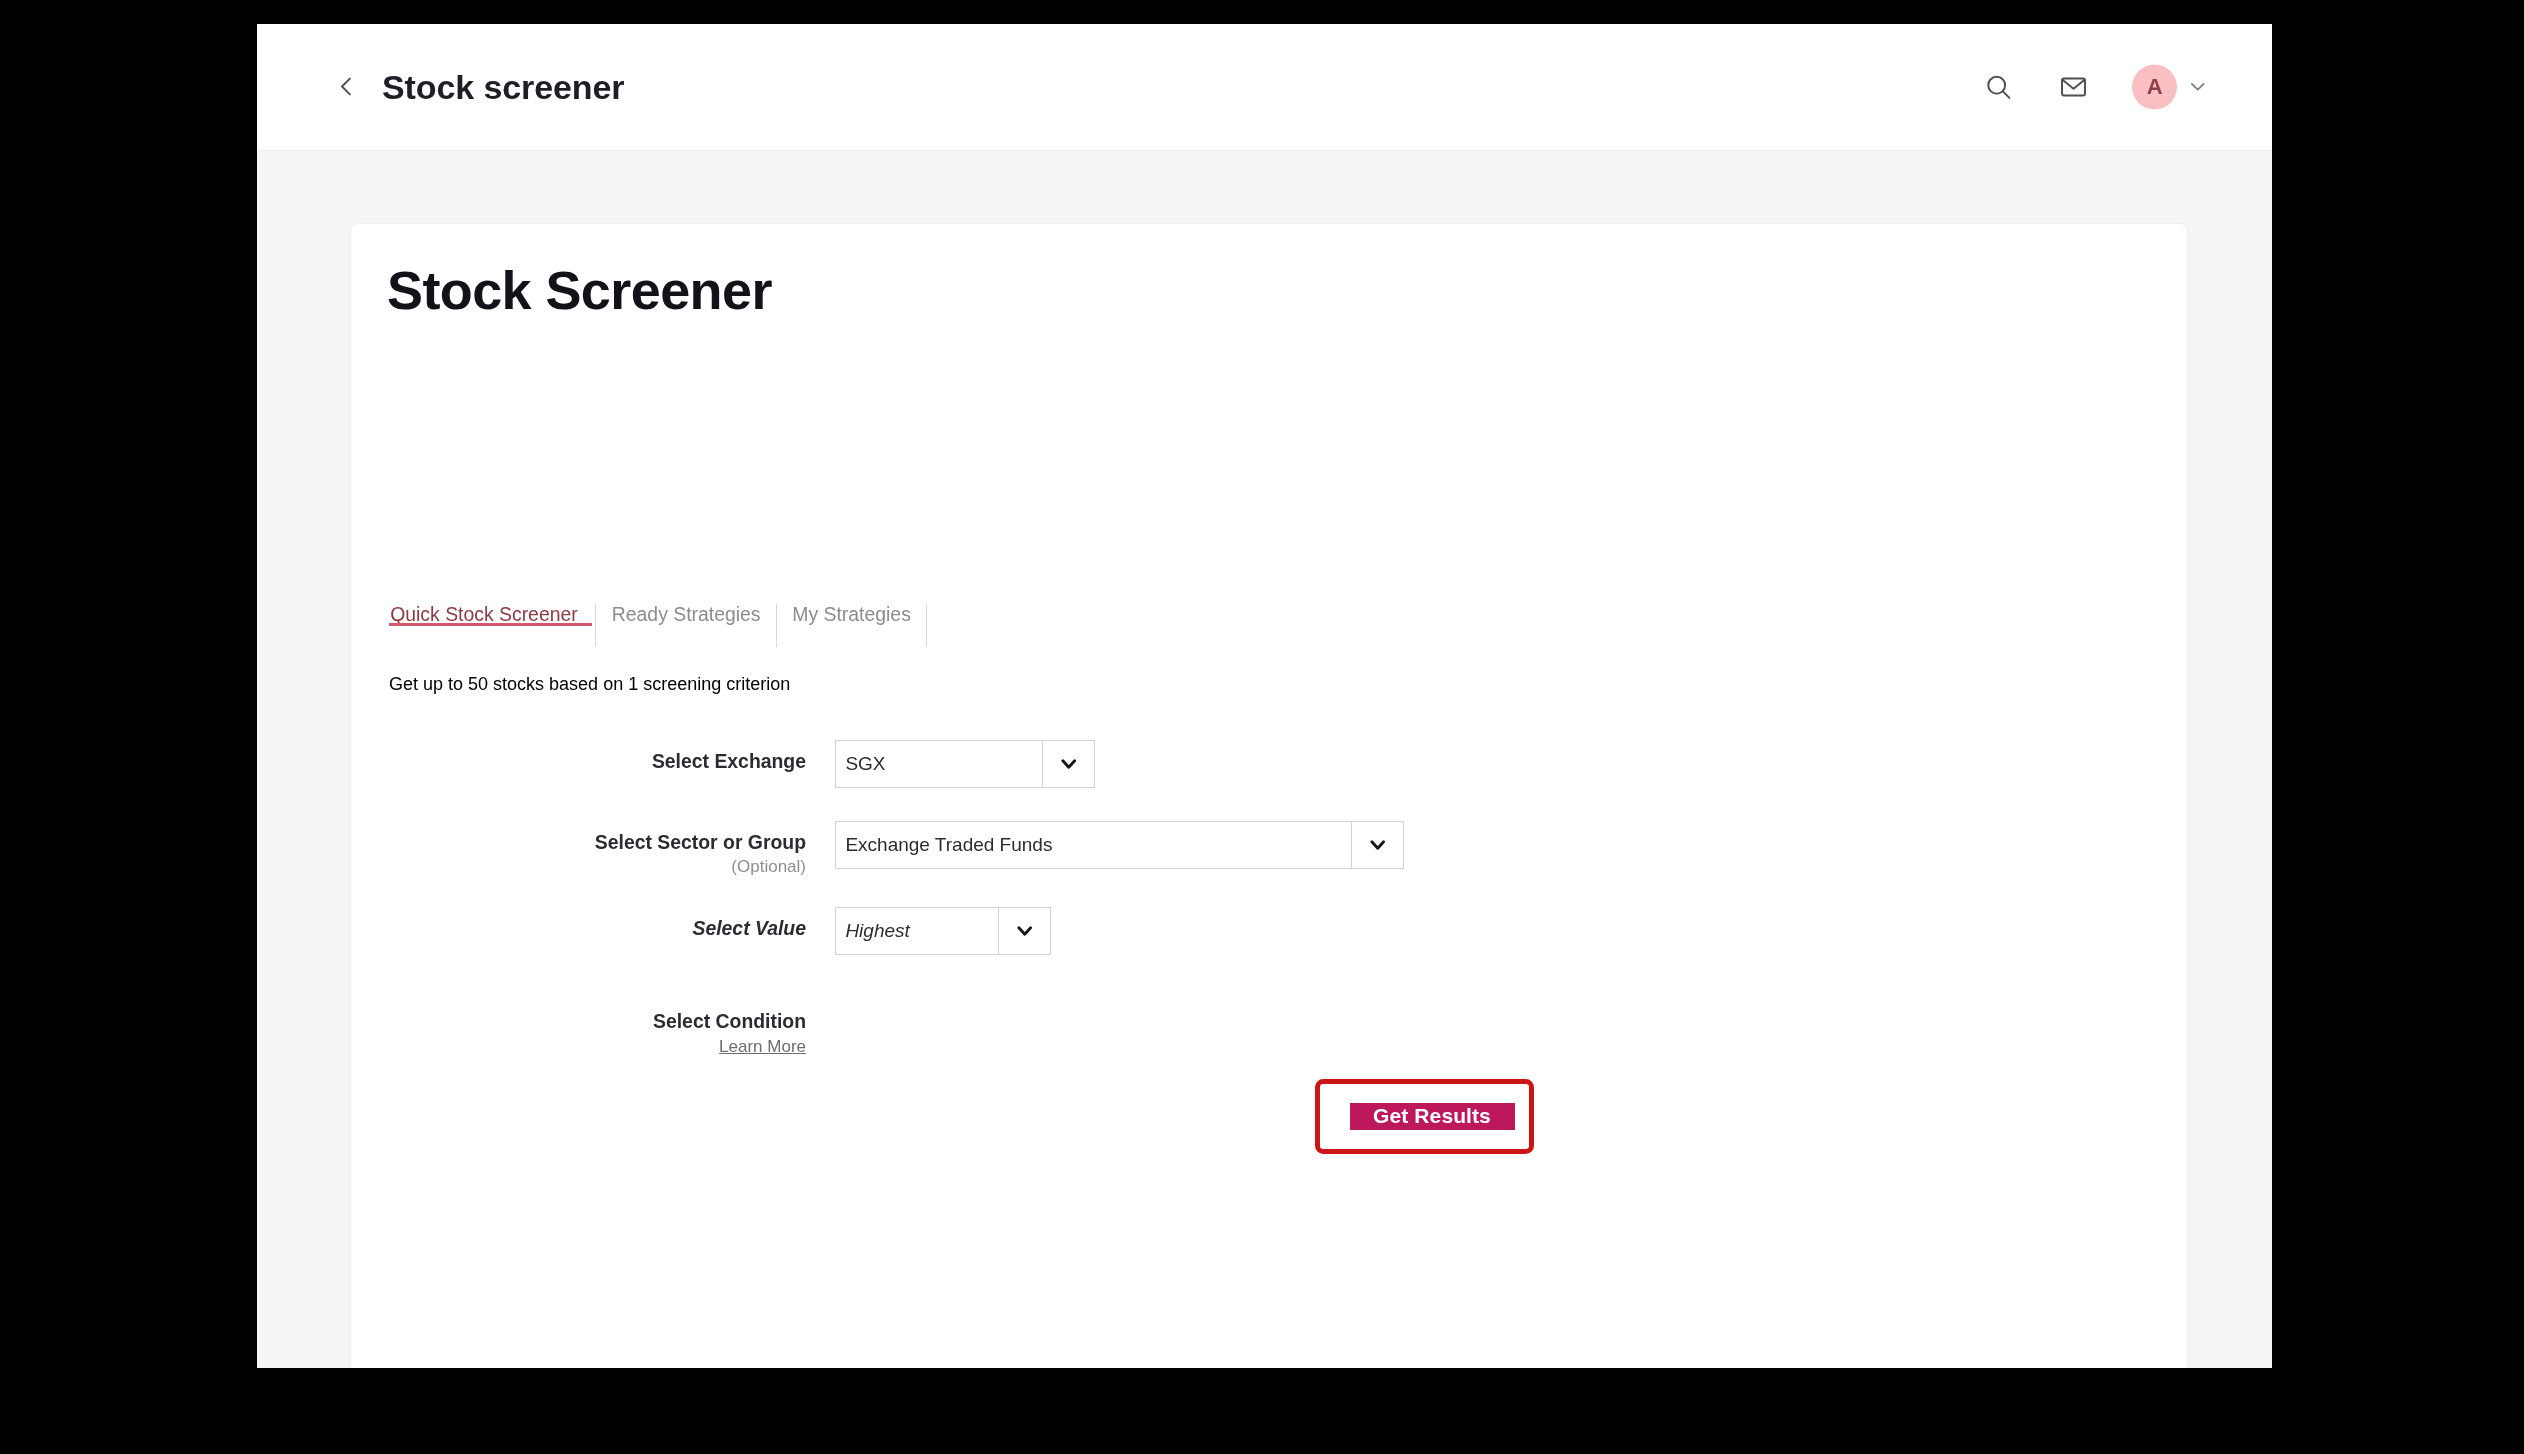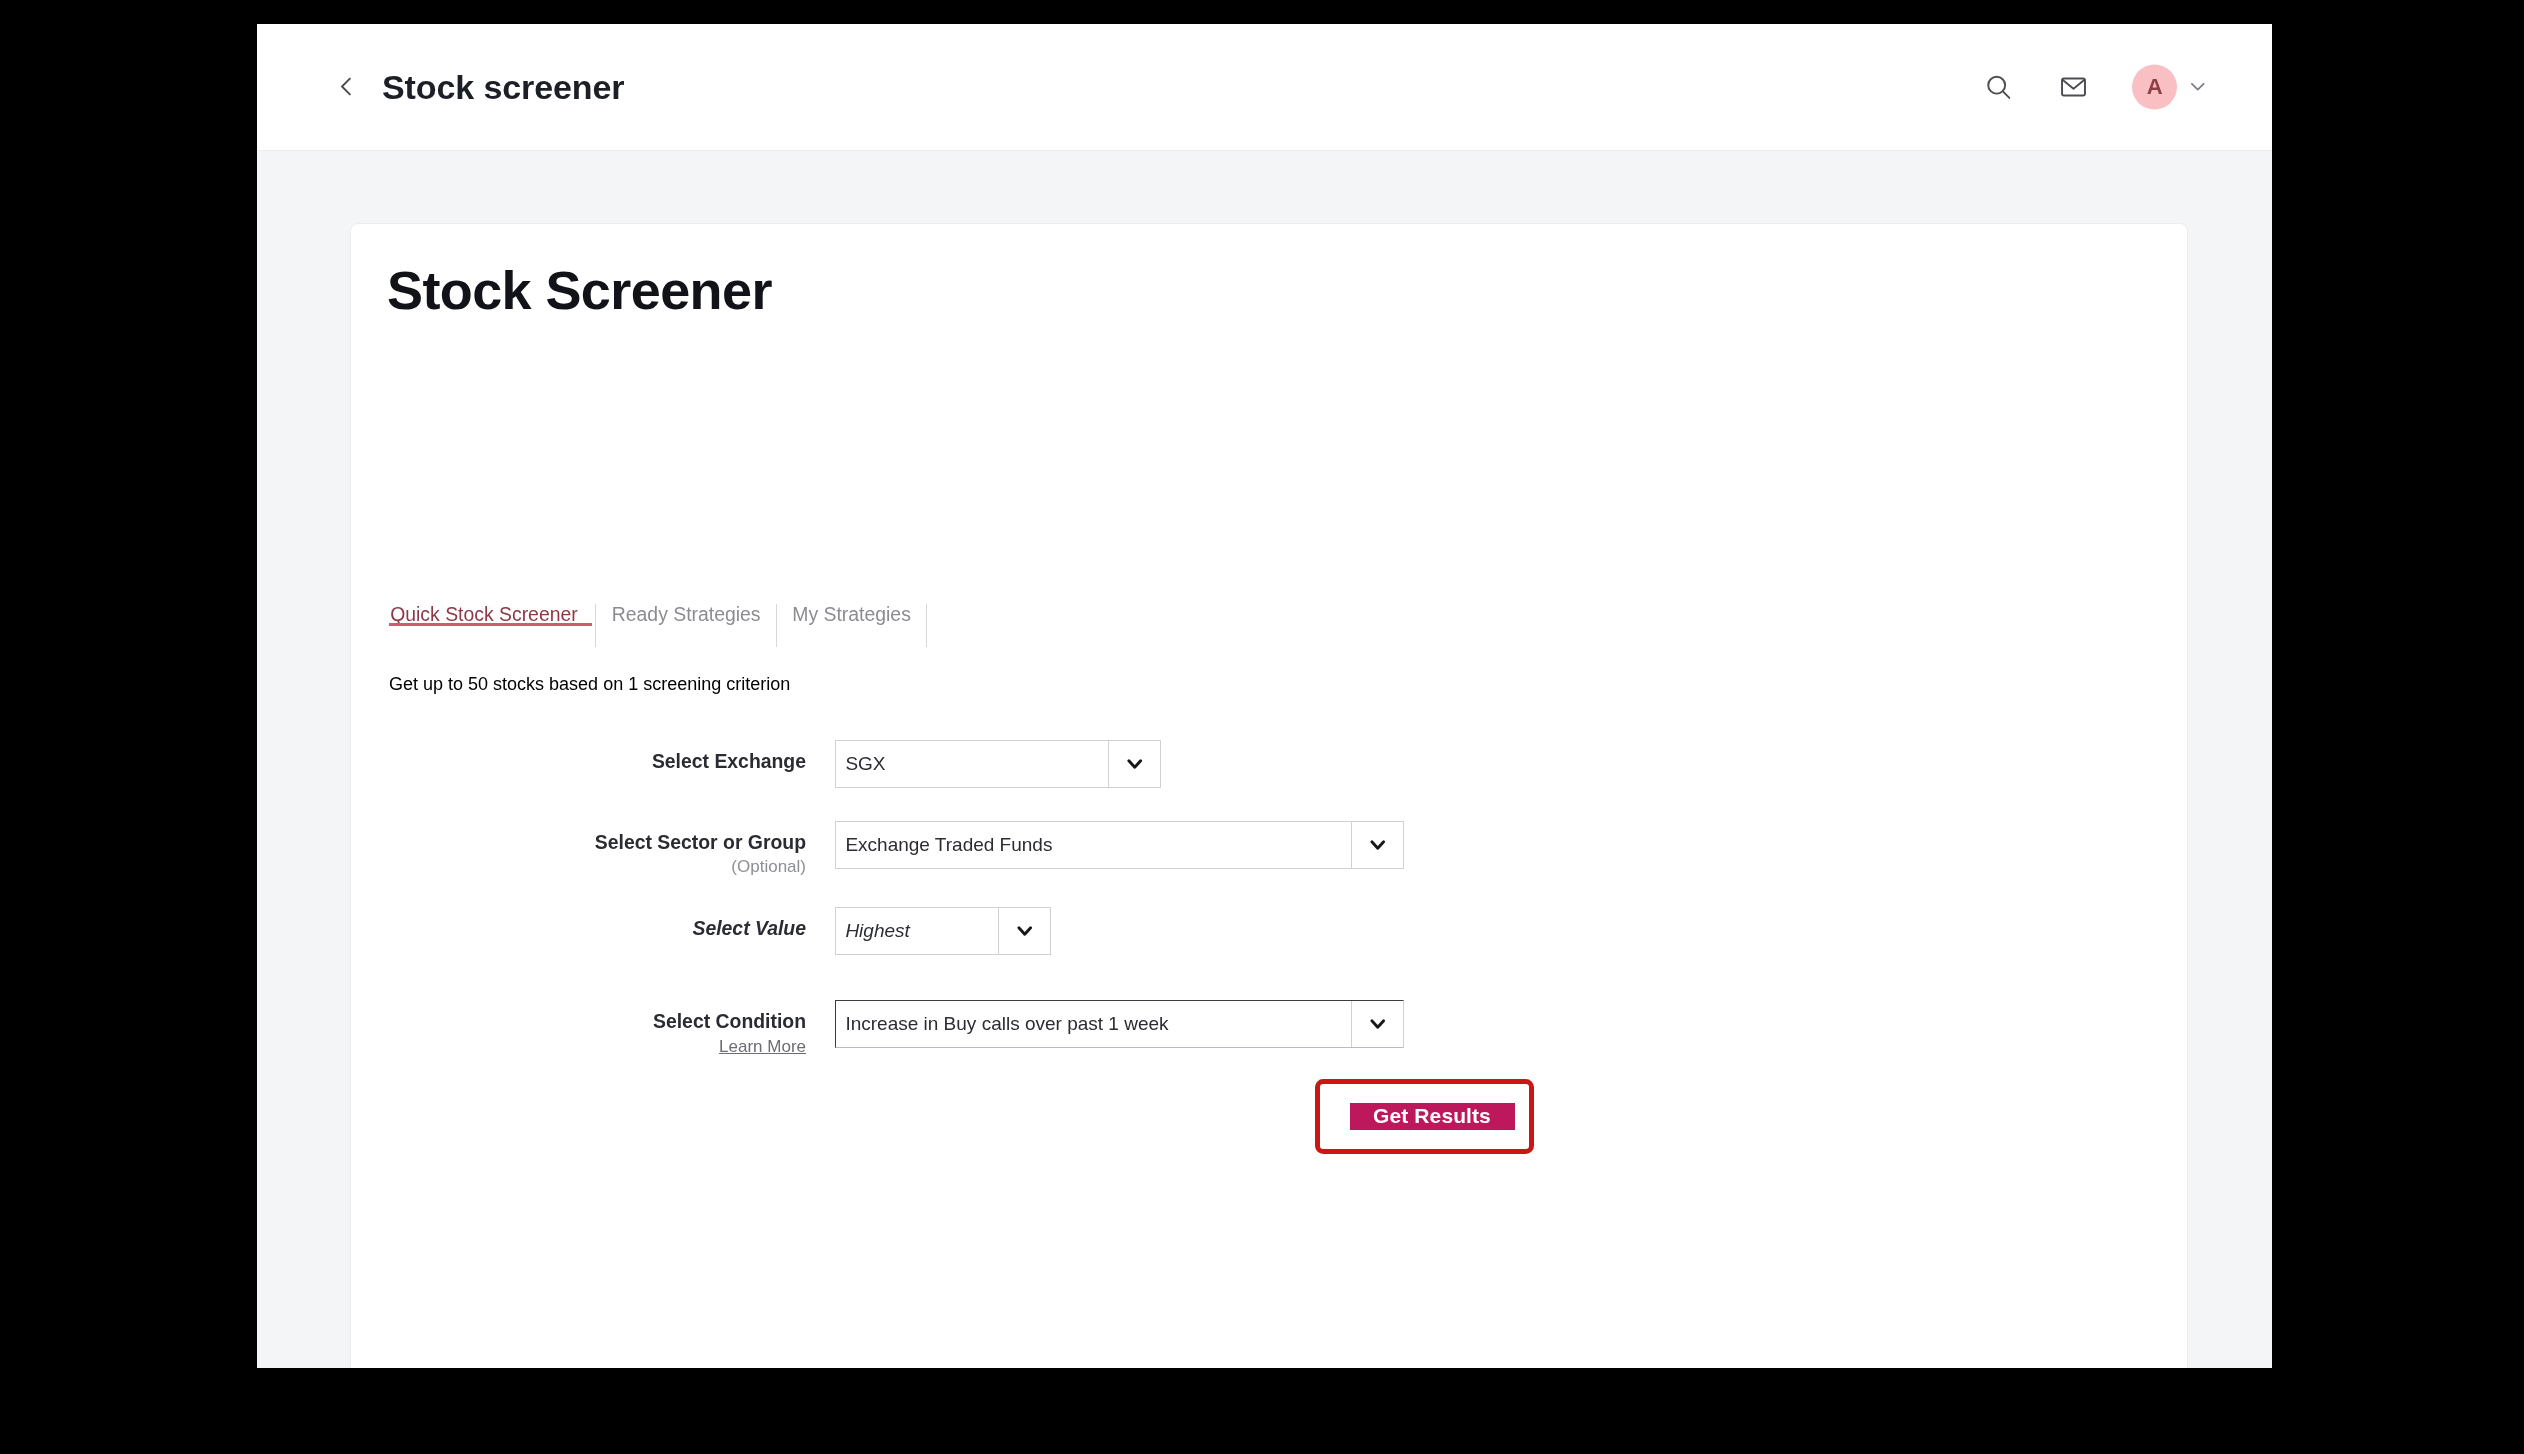--- a/index.html
+++ b/index.html
@@ -258,21 +258,21 @@
     flex: none;
   }
   .select-arrow svg { display: block; }
 
   
   #row-exchange  { left: 0;  top: 516px; }
   #row-sector    { left: 0;  top: 597px; }
   #row-value     { left: 0;  top: 683px; font-style: italic; }
   #row-condition { left: 0;  top: 776px; }
 
-  #sel-exchange  { width: 326px; }
+  #sel-exchange  { width: 260px; }
   #sel-sector    { width: 569px; }
   #sel-value     { width: 216px; }
   #sel-condition { width: 569px; }
 
   
   #get-results-wrap {
     position: absolute;
     left: 964px;
     top: 855px;
     width: 219px;
@@ -414,28 +414,20 @@
             </svg>
           </div>
         </div>
       </div>
 
       <div class="form-row" id="row-condition">
         <div class="row-label">
           <span class="lbl-main">Select Condition</span>
           <span class="lbl-link">Learn More</span>
         </div>
-        <div class="select-box focused" id="sel-condition">
-          <div class="select-value">Increase in Buy calls over past 1 week</div>
-          <div class="select-arrow">
-            <svg width="23.5" height="23.5" viewBox="0 0 24 24" fill="none" stroke="#16181c" stroke-width="3" stroke-linecap="round" stroke-linejoin="round">
-              <polyline points="6 9 12 15.5 18 9"></polyline>
-            </svg>
-          </div>
-        </div>
       </div>
 
       <div id="get-results-wrap">
         <button id="get-results-btn">Get Results</button>
       </div>
 
     </div>
   </div>
 </div>
 

